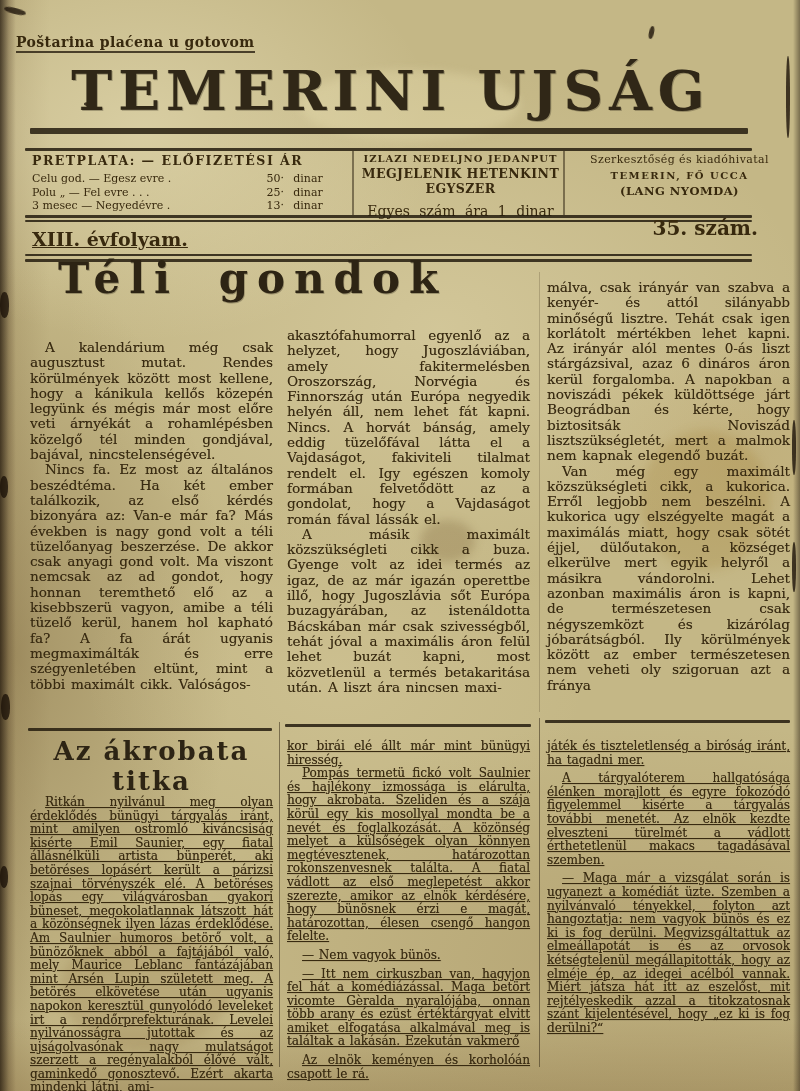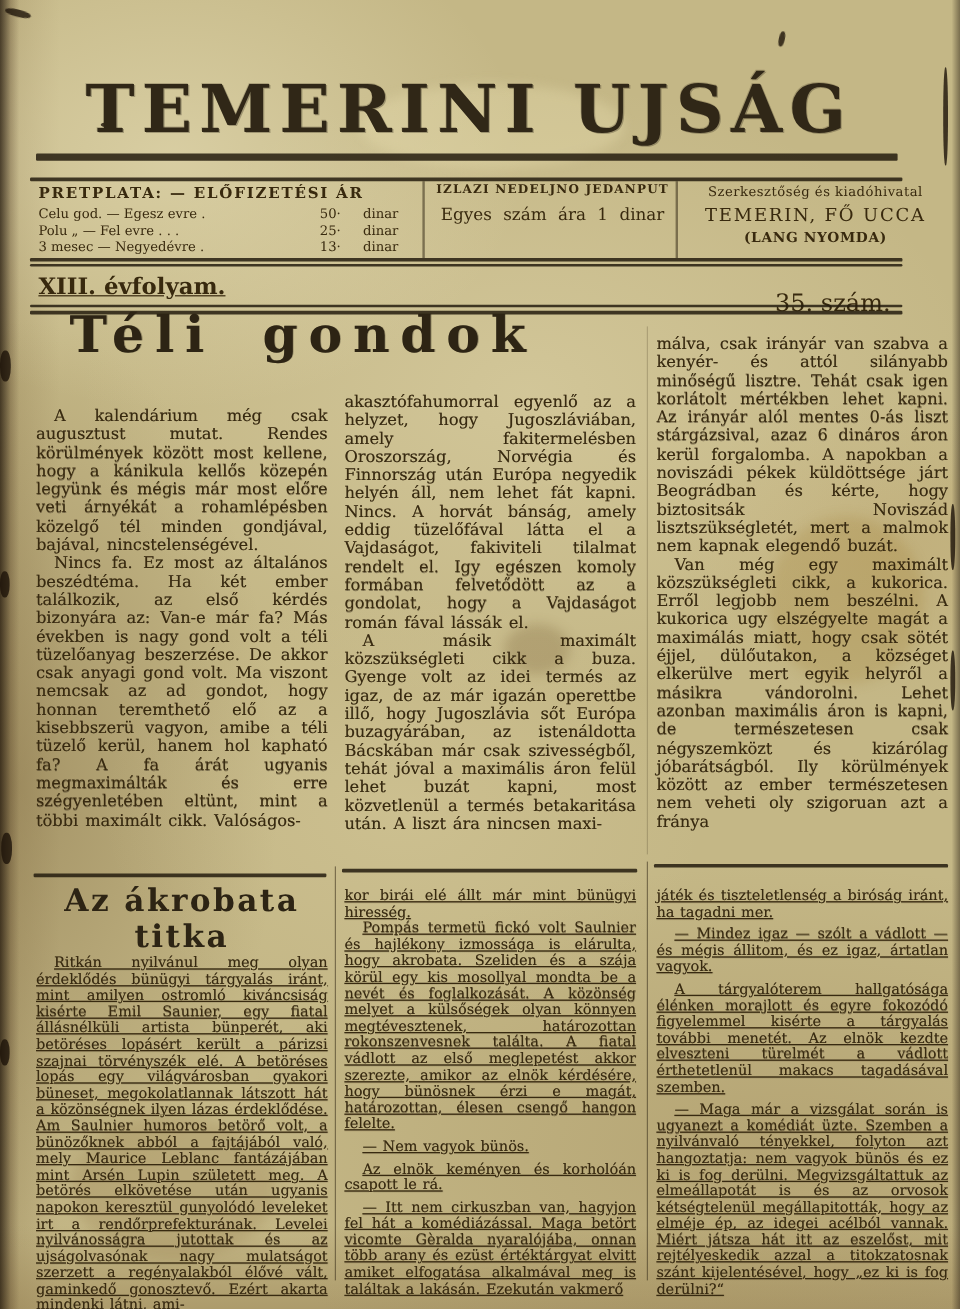--- a/index.html
+++ b/index.html
@@ -30,33 +30,33 @@
     border-bottom:2px solid rgba(40,30,15,.8);padding-bottom:1px;letter-spacing:.4px;}
   .masthead{position:absolute;left:30px;top:58px;width:722px;text-align:center;
     font-size:55px;font-weight:bold;letter-spacing:6px;color:#302717;white-space:nowrap;
     text-shadow:1px 1px 0 rgba(40,32,20,.30), -0.5px -0.5px 0 rgba(40,32,20,.22);}
 
   .infobox{position:absolute;top:153px;height:60px;}
   .sub-head{font-size:12.5px;font-weight:bold;letter-spacing:1.5px;margin-bottom:4px;}
   .sub-row{display:flex;font-size:11px;line-height:13.5px;}
   .sub-label{flex:1;}
   .sub-price{width:30px;text-align:right;}
-  .sub-unit{width:48px;text-align:right;}
+  .sub-unit{width:48px;text-align:center;}
   .freq{width:205px;text-align:center;}
   .freq-l1{font-size:10px;font-weight:bold;letter-spacing:1px;}
   .freq-l2{font-size:12.5px;font-weight:bold;letter-spacing:.4px;margin-top:2px;}
   .freq-l3{font-size:14px;margin-top:7px;word-spacing:5px;}
   .office{width:215px;text-align:center;}
   .office-l1{font-size:11px;letter-spacing:.4px;}
-  .office-l2{font-size:15px;font-weight:normal;letter-spacing:1.5px;margin-top:4px;}
+  .office-l2{font-size:10px;font-weight:bold;letter-spacing:1.5px;margin-top:4px;}
   .office-l3{font-size:11.5px;font-weight:bold;margin-top:3px;letter-spacing:.5px;}
 
   .vol{position:absolute;left:32px;top:228px;font-size:19px;font-weight:bold;text-decoration:underline;}
   .pdate{position:absolute;left:220px;top:226px;width:350px;text-align:center;font-size:20px;font-weight:bold;}
-  .issue{position:absolute;left:630px;top:240px;width:128px;text-align:center;font-size:20px;font-weight:normal;}
+  .issue{position:absolute;left:630px;top:216px;width:128px;text-align:right;font-size:20px;font-weight:bold;}
 
   .lead-title{position:absolute;left:30px;top:254px;width:310px;font-size:42px;font-weight:bold;
     letter-spacing:9px;word-spacing:16px;color:#2d2414;white-space:nowrap;
     text-shadow:.7px .7px 0 rgba(40,32,20,.3);margin-left:28px;}
   .body-text{position:absolute;text-align:justify;color:#382a10;
     text-shadow:.2px .2px .3px rgba(35,25,12,.45);}
   .lead{font-size:13.5px;line-height:15.3px;width:243px;word-spacing:1.5px;}
   .court{font-size:12px;line-height:13.6px;width:243px;word-spacing:1px;text-decoration:underline;}
   .body-text p{margin:0;text-indent:15px;}
   .body-text p.cont{text-indent:0;}
@@ -81,20 +81,21 @@
   <div class="smudge" style="left:84px;top:102px;width:11px;height:4px;"></div>
   <div class="smudge" style="left:649px;top:26px;width:5px;height:13px;transform:rotate(12deg);"></div>
   <div class="smudge" style="left:786px;top:56px;width:4px;height:82px;"></div>
   <div class="smudge" style="left:0px;top:292px;width:9px;height:26px;"></div>
   <div class="smudge" style="left:0px;top:476px;width:8px;height:22px;"></div>
   <div class="smudge" style="left:1px;top:694px;width:9px;height:26px;"></div>
   <div class="smudge" style="left:0px;top:866px;width:8px;height:22px;"></div>
   <div class="smudge" style="left:792px;top:420px;width:4px;height:55px;"></div>
   <div class="smudge" style="left:792px;top:542px;width:4px;height:50px;"></div>
 
+  <div class="postage">Poštarina plaćena u gotovom</div>
   <div class="masthead">TEMERINI UJSÁG</div>
   <div class="hr" style="left:30px;top:128px;width:718px;height:6px;"></div>
 
   <div class="hr" style="left:25px;top:148px;width:727px;height:3px;"></div>
   <div class="vr" style="left:352px;top:151px;height:64px;"></div>
   <div class="vr" style="left:563px;top:151px;height:64px;"></div>
 
   <div class="infobox" style="left:32px;width:300px;">
     <div class="sub-head">PRETPLATA: — ELŐFIZETÉSI ÁR</div>
     <div class="sub-row">
@@ -109,20 +110,21 @@
     </div>
     <div class="sub-row">
       <span class="sub-label">3 mesec — Negyedévre .</span>
       <span class="sub-price">13·</span>
       <span class="sub-unit">dinar</span>
     </div>
   </div>
 
   <div class="infobox freq" style="left:358px;">
     <div class="freq-l1">IZLAZI NEDELJNO JEDANPUT</div>
+    <div class="freq-l2">MEGJELENIK HETENKINT EGYSZER</div>
     <div class="freq-l3">Egyes szám ára 1 dinar</div>
   </div>
 
   <div class="infobox office" style="left:572px;">
     <div class="office-l1">Szerkesztőség és kiadóhivatal</div>
     <div class="office-l2">TEMERIN, FŐ UCCA</div>
     <div class="office-l3">(LANG NYOMDA)</div>
   </div>
 
   <div class="hr" style="left:25px;top:215px;width:727px;height:3px;"></div>
@@ -156,23 +158,22 @@
 
   <div class="court-title">Az ákrobata titka</div>
 
   <div class="body-text court" style="left:30px;top:796px;">
     <p>Ritkán nyilvánul meg olyan érdeklődés bünügyi tárgyalás iránt, mint amilyen ostromló kiváncsiság kisérte Emil Saunier, egy fiatal állásnélküli artista bünperét, aki betöréses lopásért került a párizsi szajnai törvényszék elé. A betöréses lopás egy világvárosban gyakori büneset, megokolatlannak látszott hát a közönségnek ilyen lázas érdeklődése. Am Saulnier humoros betörő volt, a bünözőknek abból a fajtájából való, mely Maurice Leblanc fantázájában mint Arsén Lupin született meg. A betörés elkövetése után ugyanis napokon keresztül gunyolódó leveleket irt a rendőrprefekturának. Levelei nyilvánosságra jutottak és az ujságolvasónak nagy mulatságot szerzett a regényalakból élővé vált, gaminkedő gonosztevő. Ezért akarta mindenki látni, ami-</p>
   </div>
   <div class="body-text court" style="left:287px;top:740px;">
     <p class="cont">kor birái elé állt már mint bünügyi hiresség.</p>
     <p>Pompás termetü fickó volt Saulnier és hajlékony izmossága is elárulta, hogy akrobata. Szeliden és a szája körül egy kis mosollyal mondta be a nevét és foglalkozását. A közönség melyet a külsőségek olyan könnyen megtévesztenek, határozottan rokonszenvesnek találta. A fiatal vádlott az első meglepetést akkor szerezte, amikor az elnök kérdésére, hogy bünösnek érzi e magát, határozottan, élesen csengő hangon felelte.</p>
     <p class="gap">— Nem vagyok bünös.</p>
+    <p class="gap">— Itt nem cirkuszban van, hagyjon fel hát a komédiázással. Maga betört vicomte Gèralda nyaralójába, onnan több arany és ezüst értéktárgyat elvitt amiket elfogatása alkalmával meg is találtak a lakásán. Ezekután vakmerő</p>
     <p class="gap">Az elnök keményen és korholóán csapott le rá.</p>
-    <p class="gap">— Itt nem cirkuszban van, hagyjon fel hát a komédiázással. Maga betört vicomte Gèralda nyaralójába, onnan több arany és ezüst értéktárgyat elvitt amiket elfogatása alkalmával meg is találtak a lakásán. Ezekután vakmerő</p>
   </div>
   <div class="body-text court" style="left:547px;top:740px;">
     <p class="cont">játék és tiszteletlenség a biróság iránt, ha tagadni mer.</p>
-    <p class="gap">— Mindez igaz — szólt a vádlott — és mégis állitom, és ez igaz, ártatlan vagyok.</p>
     <p class="gap">A tárgyalóterem hallgatósága élénken morajlott és egyre fokozódó figyelemmel kisérte a tárgyalás további menetét. Az elnök kezdte elveszteni türelmét a vádlott érthetetlenül makacs tagadásával szemben.</p>
     <p class="gap">— Maga már a vizsgálat során is ugyanezt a komédiát üzte. Szemben a nyilvánvaló tényekkel, folyton azt hangoztatja: nem vagyok bünös és ez ki is fog derülni. Megvizsgáltattuk az elmeállapotát is és az orvosok kétségtelenül megállapitották, hogy az elméje ép, az idegei acélból vannak. Miért játsza hát itt az eszelőst, mit rejtélyeskedik azzal a titokzatosnak szánt kijelentésével, hogy „ez ki is fog derülni?“</p>
   </div>
 
 </div>
 
 </body></html>

